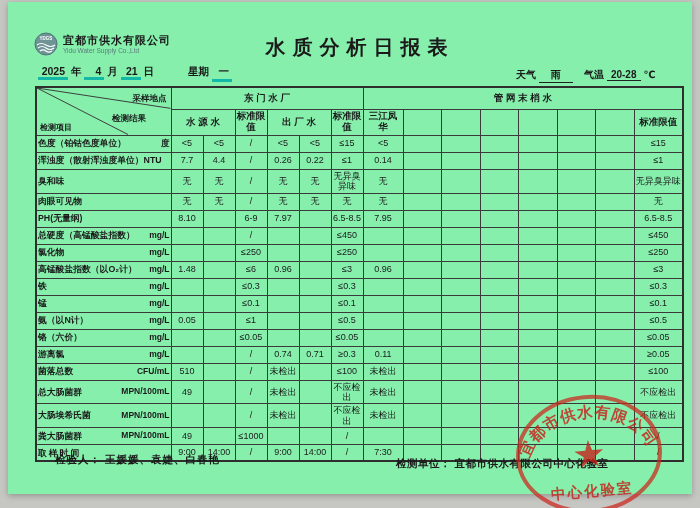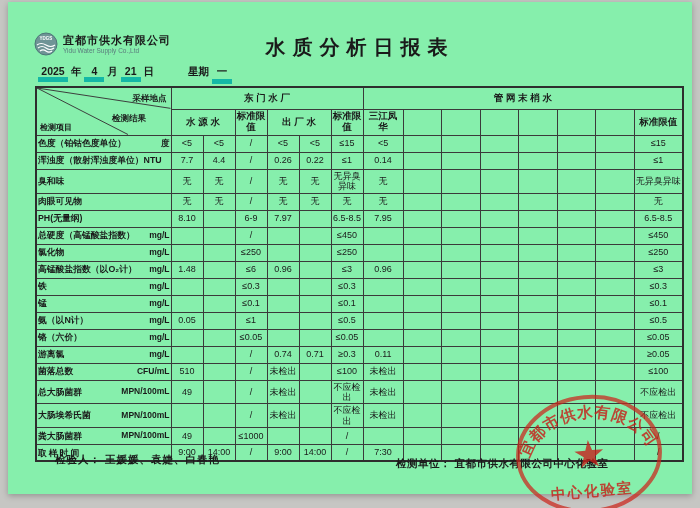--- a/index.html
+++ b/index.html
@@ -21,21 +21,21 @@
   .logo-circle { width:24px; height:24px; }
   .co-names { display:flex; flex-direction:column; line-height:1.15; }
   .co-cn { font-size:11px; font-weight:bold; letter-spacing:1px; }
   .co-en { font-size:6.5px; color:#5a7d7d; }
   .report-title {
     position:absolute; left:212px; top:32px; width:280px; text-align:center;
     font-size:20px; font-weight:bold; letter-spacing:7px; font-family:"Liberation Serif","DejaVu Serif",serif;
     white-space:nowrap;
   }
   .date-line { position:absolute; left:30px; top:63px; font-size:10.5px; font-weight:bold; }
-  .date-line .val { display:inline-block; min-width:30px; text-align:center; border-bottom:5px solid #14b8a6; padding:0 3px; }
+  .date-line .val { display:inline-block; min-width:30px; text-align:right; border-bottom:3px solid #14b8a6; padding:0 3px; }
   .date-line .val.small { min-width:20px; }
   .date-line .gap { display:inline-block; width:28px; }
   .weather-line { position:absolute; left:508px; top:66px; font-size:10px; font-weight:bold; white-space:nowrap; }
   .weather-line .val { display:inline-block; min-width:34px; text-align:center; border-bottom:1px solid #222; padding:0 2px; }
   
   table.report {
     position:absolute; left:27px; top:84px; width:648px;
     border-collapse:collapse; table-layout:fixed;
     border:2px solid #2e2e2e;
   }
@@ -95,20 +95,28 @@
     <span>年</span>
     <span class="val small">4</span>
     <span>月</span>
     <span class="val small">21</span>
     <span>日</span>
     <span class="gap"></span>
     <span>星期</span>
     <span class="val small">一</span>
   </div>
 
+  <div class="weather-line">
+    <span>天气</span>
+    <span class="val">雨</span>
+    &nbsp;&nbsp;
+    <span>气温</span>
+    <span class="val">20-28</span>
+    <span>℃</span>
+  </div>
 
   <table class="report">
     <colgroup>
       <col style="width:135px">
       <col span="6" style="width:32px">
       <col style="width:40px">
       <col span="6" style="width:38.5px">
       <col style="width:49px">
     </colgroup>
     <thead>

